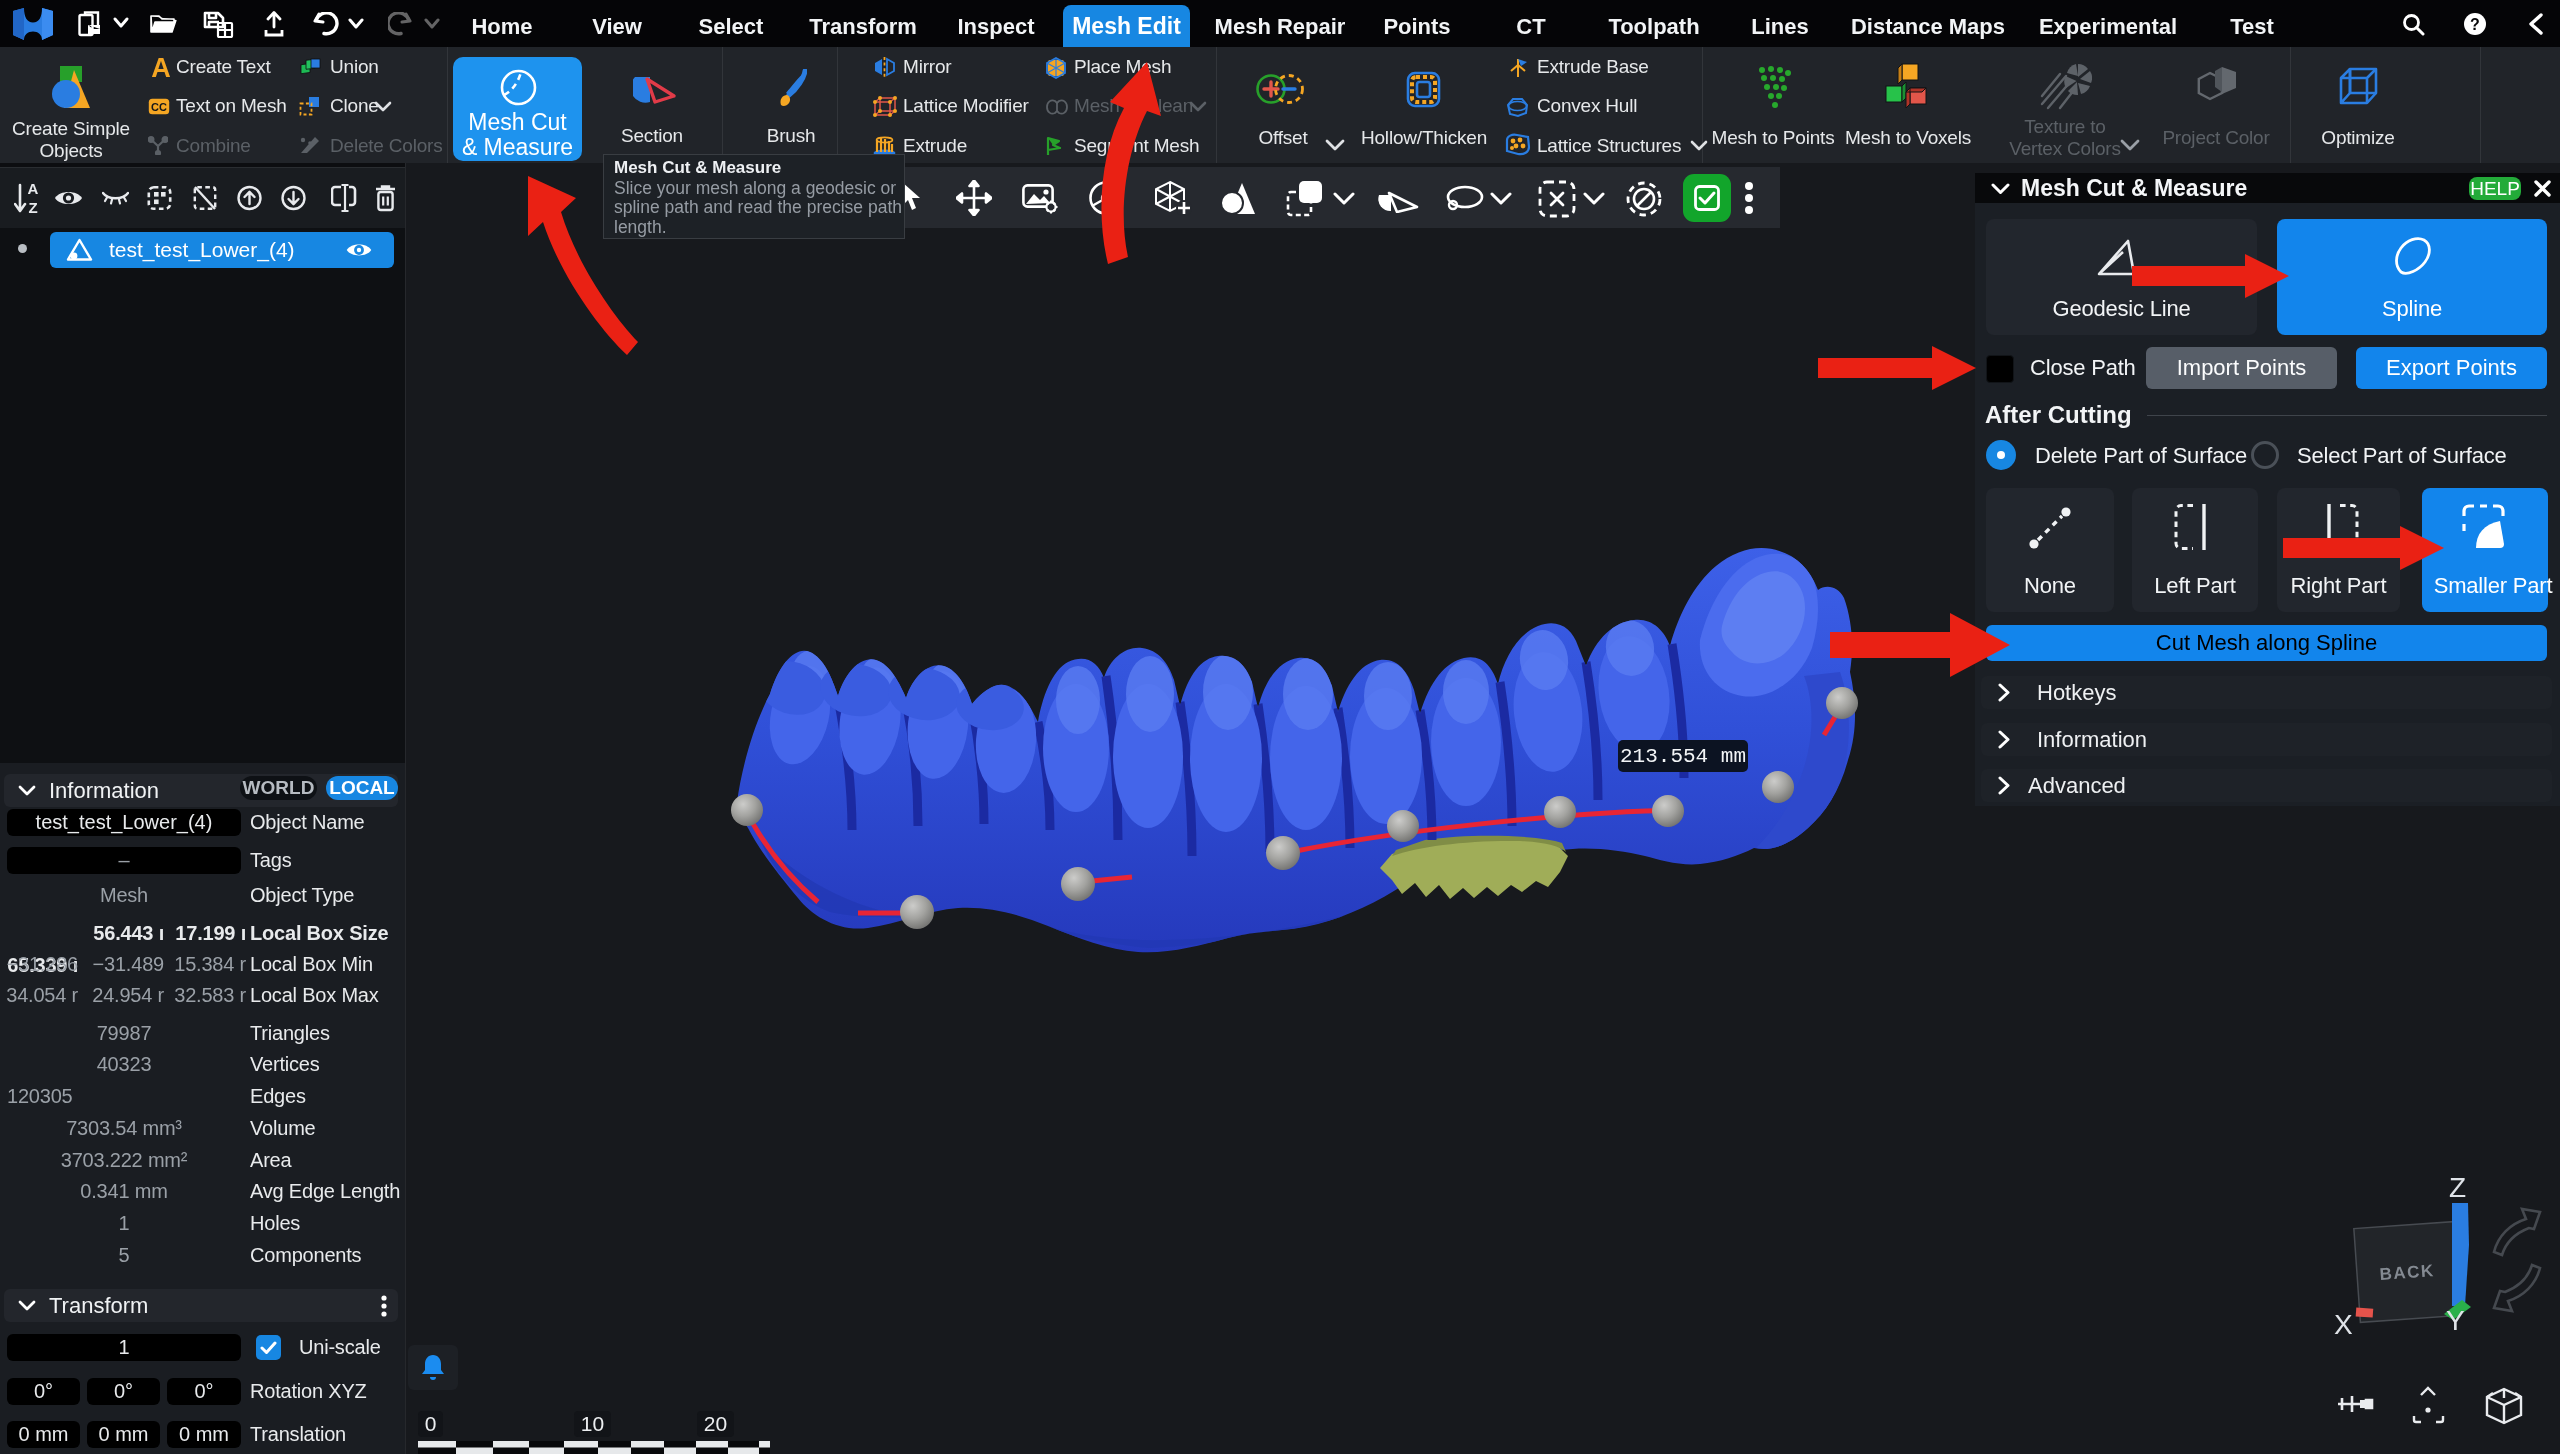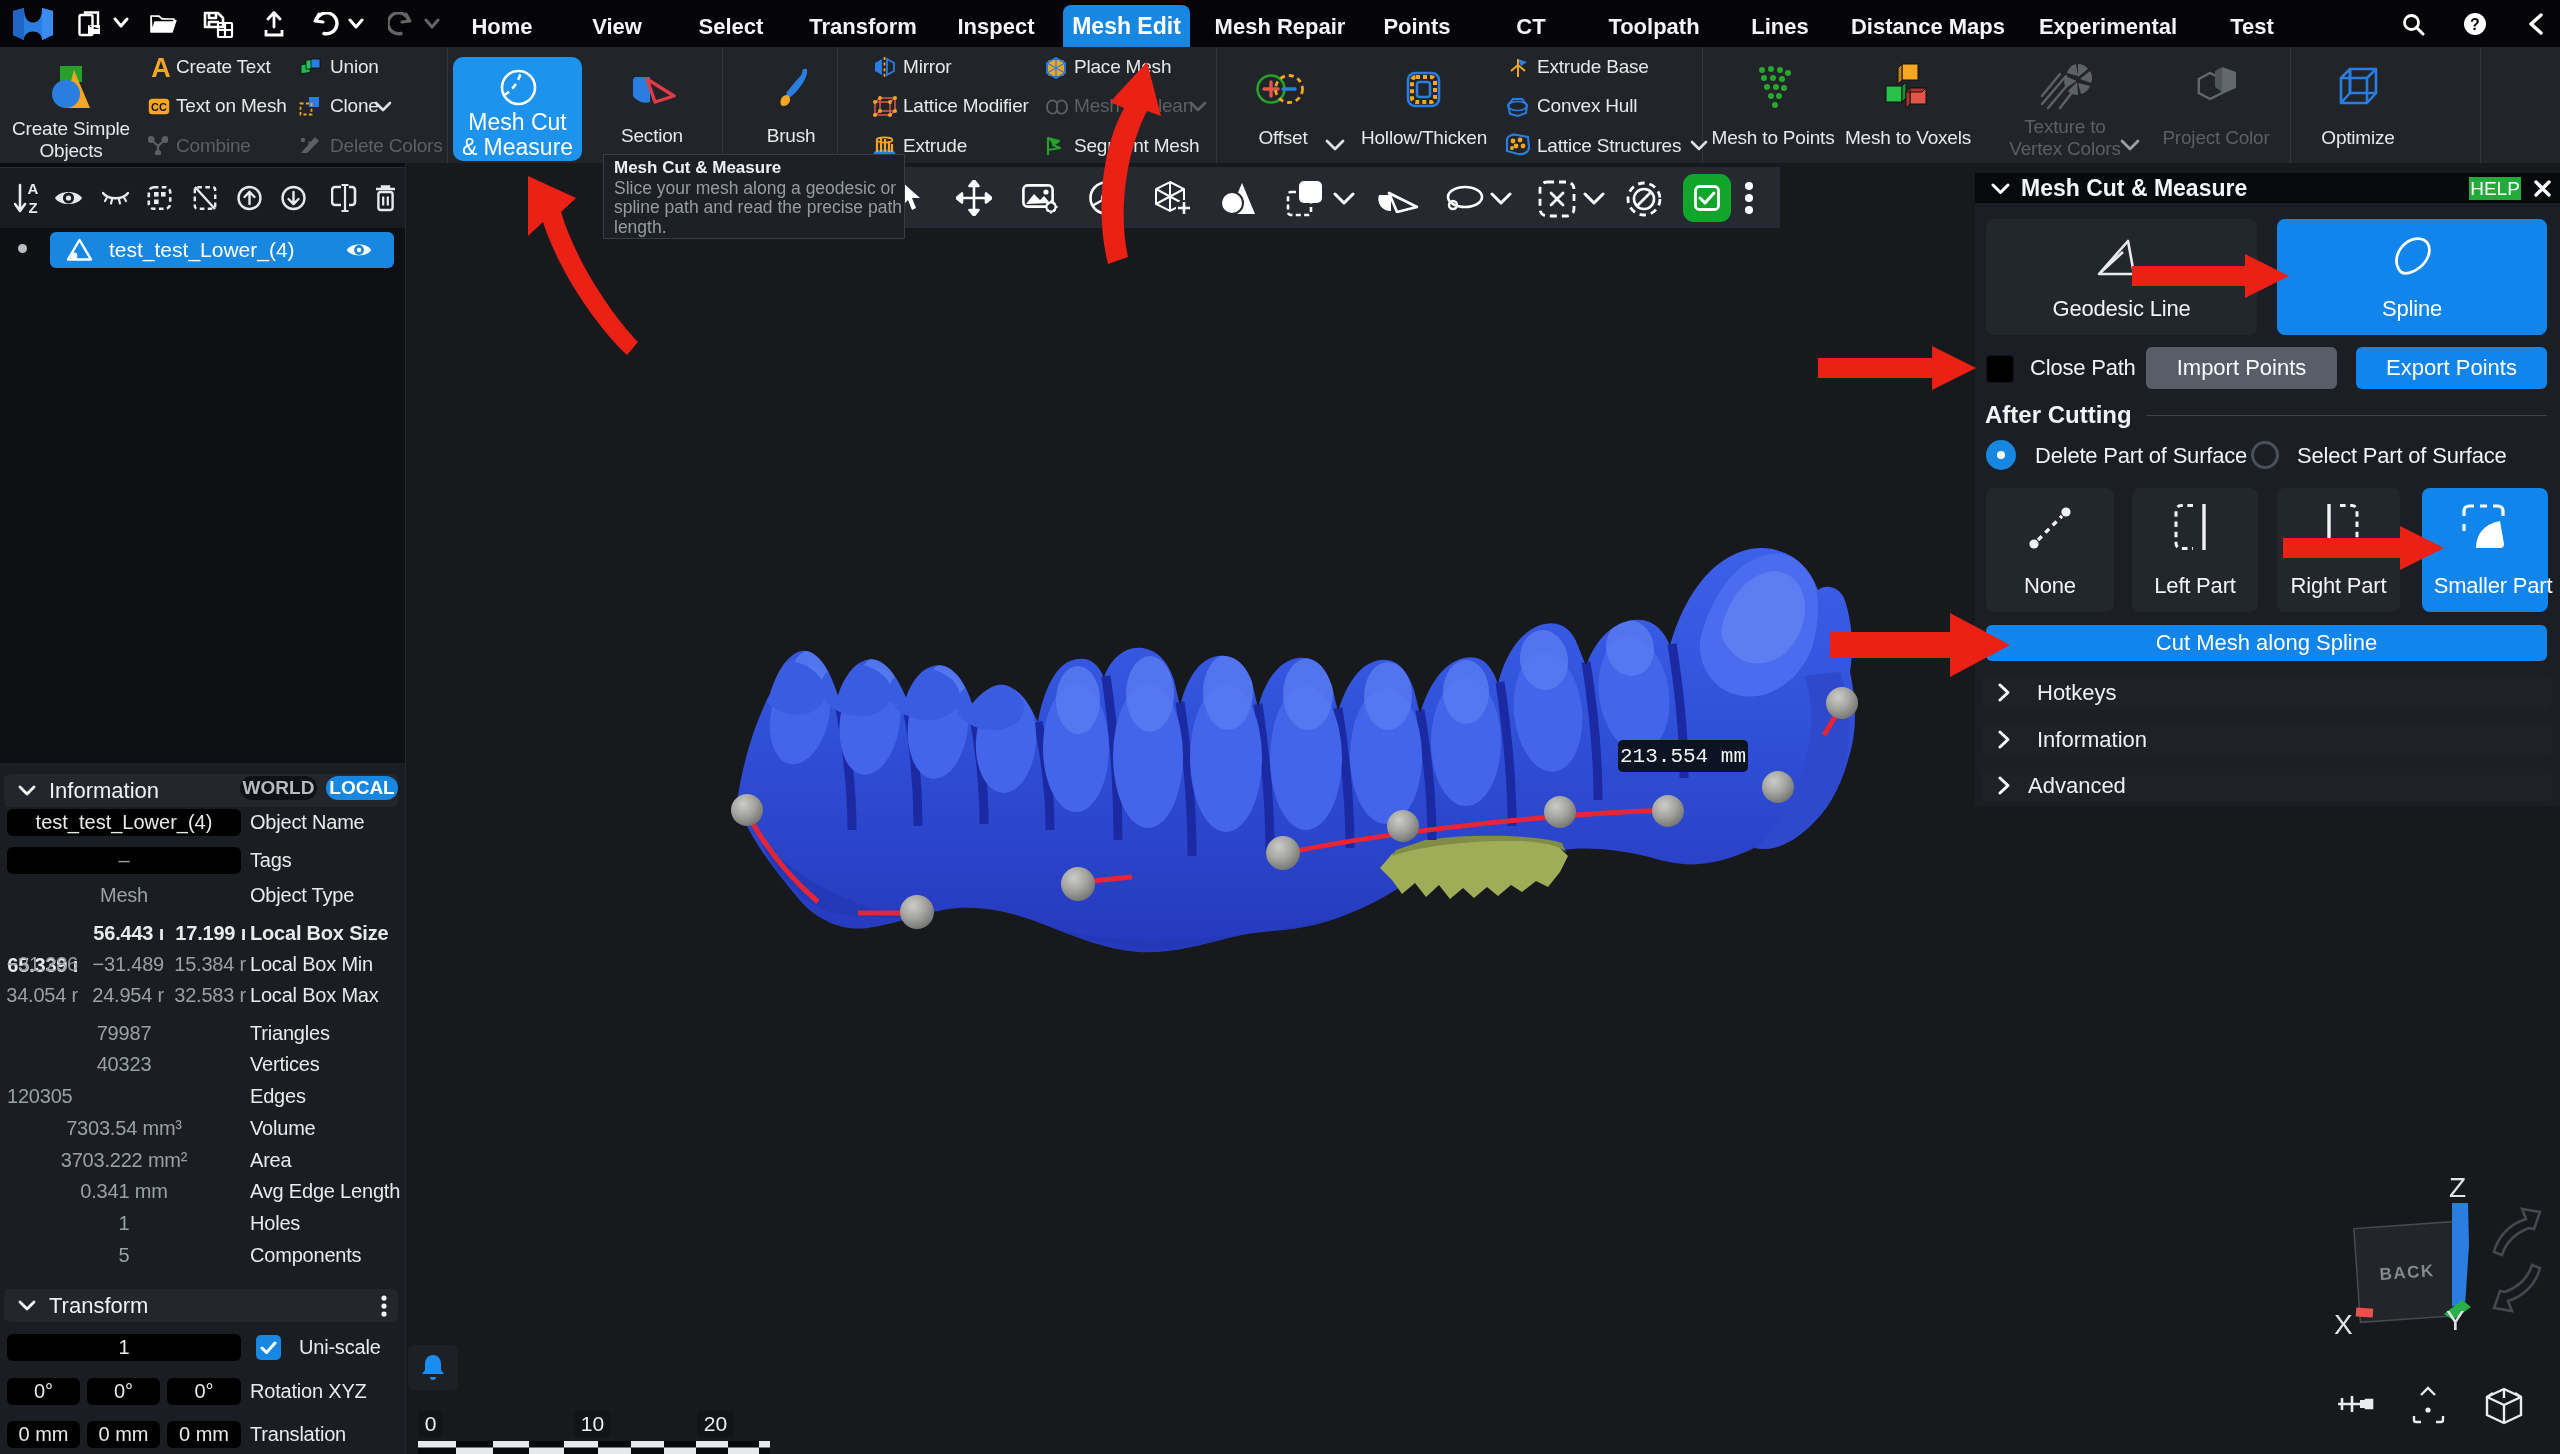--- a/index.html
+++ b/index.html
@@ -815,21 +815,21 @@
   <div id="tooltip" class="abs">
     <div style="color:#eef0f3;font-size:17px;font-weight:700;">Mesh Cut &amp; Measure</div>
     <div style="color:#969ca4;font-size:17.5px;line-height:19.4px;margin-top:1px;white-space:nowrap;">Slice your mesh along a geodesic or<br>spline path and read the precise path<br>length.</div>
   </div>
   <div id="rightpanel" class="abs">
     <div class="abs" style="left:0;top:0;width:585px;height:30px;background:#08090b;"></div>
     <svg class="abs" style="left:16px;top:10px" width="19" height="12" viewBox="0 0 19 12">
         <path d="M2,2 l7.5,7.5 L17,2" stroke="#fff" stroke-width="3" fill="none" stroke-linecap="round" stroke-linejoin="round"></path>
       </svg>
     <div class="abs" style="left:46px;top:2px;font-size:23px;font-weight:700;color:#f4f6f8;">Mesh Cut &amp; Measure</div>
-    <div class="abs ctr" style="left:494px;top:4px;width:52px;height:23px;background:#23ab39;border-radius:0;color:#fff;font-size:19px;">HELP</div>
+    <div class="abs ctr" style="left:494px;top:4px;width:52px;height:23px;background:#23ab39;border-radius:8px;color:#fff;font-size:19px;">HELP</div>
     <svg class="abs" style="left:559px;top:7px" width="17" height="17" viewBox="0 0 17 17">
         <path d="M2,2 L15,15 M15,2 L2,15" stroke="#fff" stroke-width="3.4" stroke-linecap="round"></path>
       </svg>
 
     <div class="rpbtn" style="left:11px;top:46px;width:271px;height:116px;"></div>
     <svg class="abs" style="left:120px;top:66px" width="41" height="37" viewBox="0 0 41 37">
       <path d="M39,35 L4,35 L33,2 Z M4,35 L28,13" fill="none" stroke="#e9ebee" stroke-width="2.6" stroke-linejoin="round"></path>
     </svg>
     <div class="abs rptxt" style="left:11px;top:123px;width:271px;text-align:center;">Geodesic Line</div>
     <div class="rpbtn rpblue" style="left:302px;top:46px;width:270px;height:116px;"></div>
@@ -871,21 +871,21 @@
       <path d="M13,1 V47" stroke="#f0f2f4" stroke-width="3.4"></path>
     </svg>
     <div class="abs rptxt" style="left:302px;top:400px;width:123px;text-align:center;">Right Part</div>
     <div class="rpbtn rpblue" style="left:447px;top:315px;width:126px;height:124px;"></div>
     <svg class="abs" style="left:487px;top:331px" width="46" height="46" viewBox="0 0 46 46">
       <path d="M2,12 V7 a5,5 0 0 1 5,-5 h5 M18,2 h7 M31,2 h5 a5,5 0 0 1 5,5 v5 M2,20 v7" fill="none" stroke="#fff" stroke-width="3.2"></path>
       <path d="M14,44 C14,30 22,20 38,17 L42,40 a4,4 0 0 1 -4,4 Z" fill="#fff"></path>
     </svg>
     <div class="abs rptxt" style="left:447px;top:400px;width:142px;text-align:center;color:#fff;">Smaller Part</div>
 
-    <div class="abs ctr" style="left:11px;top:452px;width:561px;height:36px;background:#1285ec;border-radius:6px;color:#ffffff;font-size:22px;">Cut Mesh along Spline</div>
+    <div class="abs ctr" style="left:11px;top:452px;width:561px;height:36px;background:#1285ec;border-radius:6px;color:#000000;font-size:22px;">Cut Mesh along Spline</div>
 
     <div class="collrow" style="top:503px;">
       <svg style="margin-left:17px" width="12" height="19" viewBox="0 0 12 19">
           <path d="M2,2 l8,7.5 L2,17" stroke="#fff" stroke-width="3" fill="none" stroke-linecap="round" stroke-linejoin="round"></path>
         </svg>
       <span style="margin-left:27px;">Hotkeys</span>
     </div>
     <div class="collrow" style="top:550px;">
       <svg style="margin-left:17px" width="12" height="19" viewBox="0 0 12 19">
           <path d="M2,2 l8,7.5 L2,17" stroke="#fff" stroke-width="3" fill="none" stroke-linecap="round" stroke-linejoin="round"></path>

